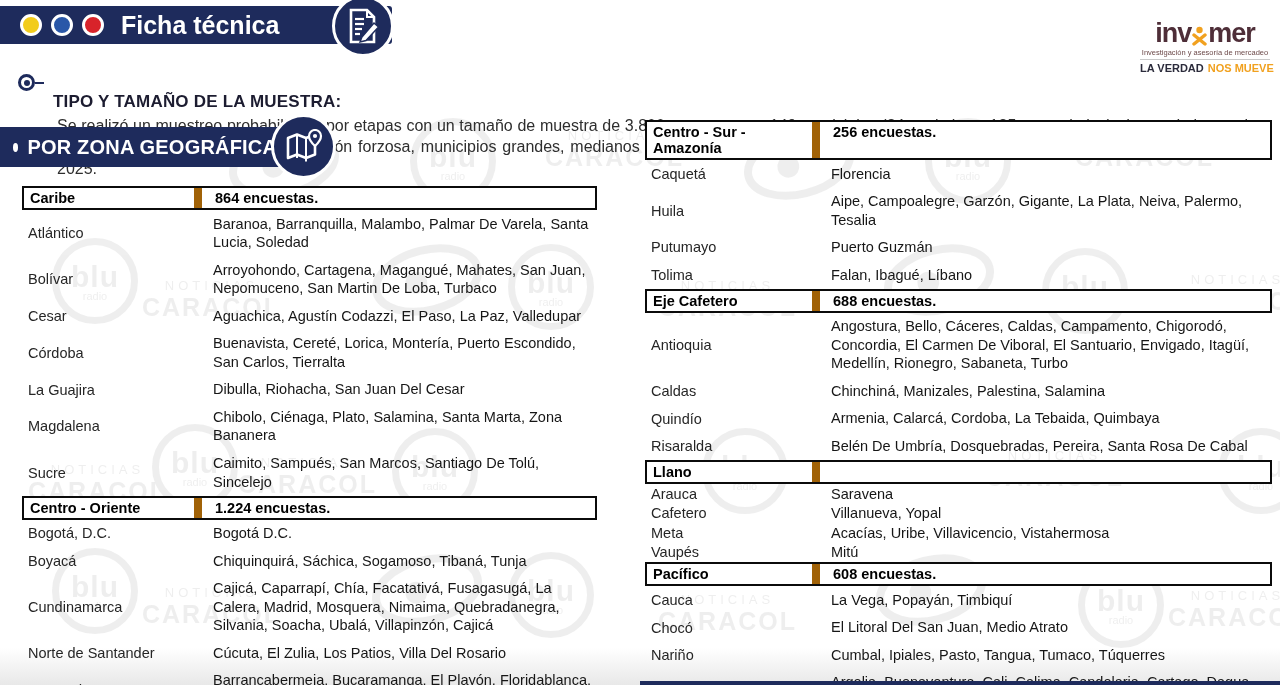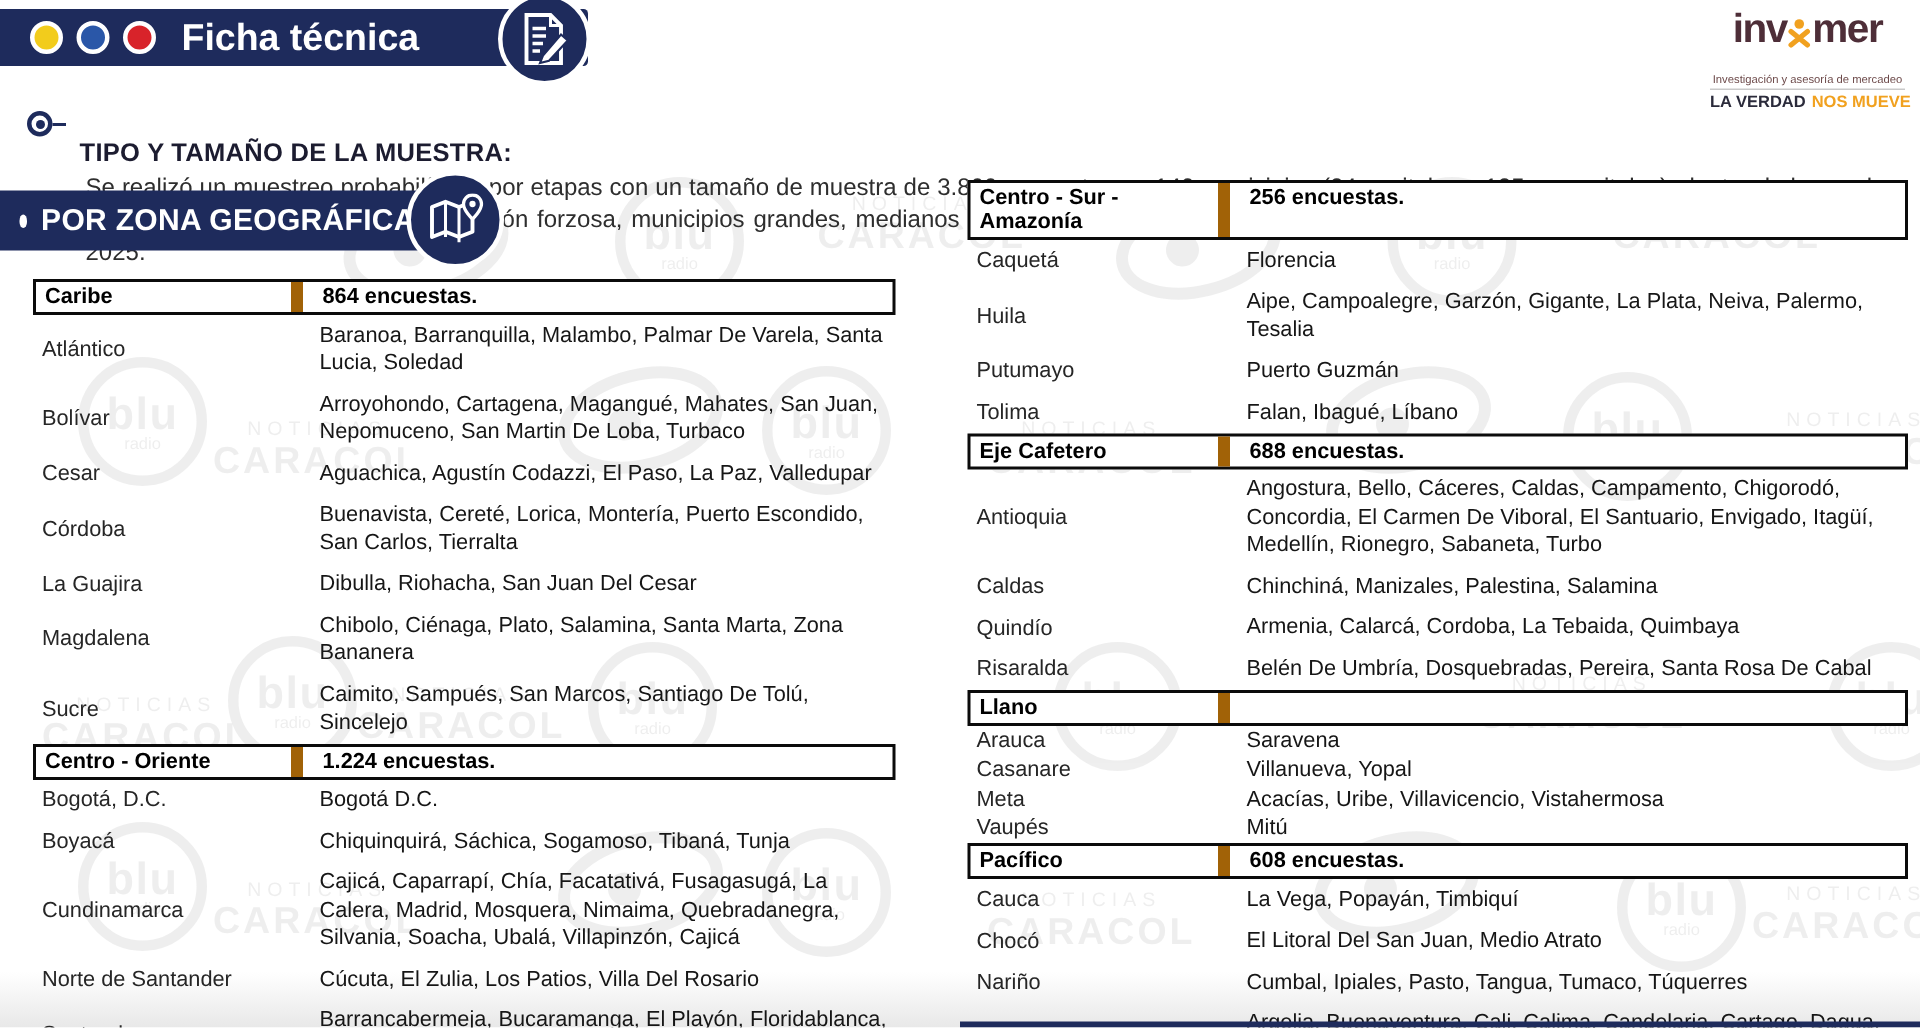--- a/index.html
+++ b/index.html
@@ -24,25 +24,25 @@
   .wm-caracol .c{font-size:25px;font-weight:800;letter-spacing:2px;}
   .wm-eye svg{display:block;}
   
   .top-bar{position:absolute;left:0;top:6px;width:392px;height:38px;background:var(--navy);
     display:flex;align-items:center;padding-left:20px;z-index:2;border-radius:0 3px 3px 0;}
   .dot{width:22px;height:22px;border-radius:50%;border:3px solid #fff;margin-right:9px;}
   .bar-title{color:#fff;font-size:25px;font-weight:bold;margin-left:8px;white-space:nowrap;}
   .doc-badge{position:absolute;left:332px;top:-5px;width:62px;height:62px;border-radius:50%;
     background:var(--navy);border:3px solid #fff;z-index:3;display:flex;align-items:center;justify-content:center;}
   
-  .logo{position:absolute;right:10px;top:6px;z-index:2;text-align:center;width:130px;}
+  .logo{position:absolute;right:10px;top:20px;z-index:2;text-align:center;width:130px;}
   .logo .brand{font-size:27px;font-weight:bold;color:#4e2e38;line-height:1;letter-spacing:-1px;
     display:flex;align-items:flex-end;justify-content:center;}
   .logo .brand svg{margin:0 1px 1px 1px;}
-  .logo .tagline{font-size:7.5px;color:#6d4a4a;margin-top:15px;white-space:nowrap;}
+  .logo .tagline{font-size:7.5px;color:#6d4a4a;margin-top:1px;white-space:nowrap;}
   .logo .slogan{margin-top:2px;padding-top:2px;border-top:1.5px solid #c9c9c9;font-size:11px;font-weight:bold;white-space:nowrap;}
   .logo .sl-dark{color:#2b2b3b;}
   .logo .sl-accent{color:var(--orange);margin-left:4px;}
   
   .sample{position:absolute;left:18px;top:53px;width:1248px;z-index:2;}
   .sample-head{display:flex;align-items:center;}
   .target-icon{width:17px;height:17px;border:3px solid var(--navy);border-radius:50%;position:relative;flex:0 0 auto;}
   .target-icon::after{content:"";position:absolute;left:2.5px;top:2.5px;width:6px;height:6px;border-radius:50%;background:var(--navy);}
   .target-dash{width:9px;height:2px;background:var(--navy);margin-right:9px;}
   .sample-title{font-size:17px;font-weight:bold;color:#1c1c30;letter-spacing:.2px;margin-top:39px;}
@@ -382,21 +382,21 @@
     </div>
     <div class="tgroup compact">
       <div class="thead">
         <div class="zone">Llano</div>
       </div>
       <div class="trow">
         <div class="dept">Arauca</div>
         <div class="mun">Saravena</div>
       </div>
       <div class="trow">
-        <div class="dept">Casanare</div>
+        <div class="dept">Cafetero</div>
         <div class="mun">Villanueva, Yopal</div>
       </div>
       <div class="trow">
         <div class="dept">Meta</div>
         <div class="mun">Acacías, Uribe, Villavicencio, Vistahermosa</div>
       </div>
       <div class="trow">
         <div class="dept">Vaupés</div>
         <div class="mun">Mitú</div>
       </div>

